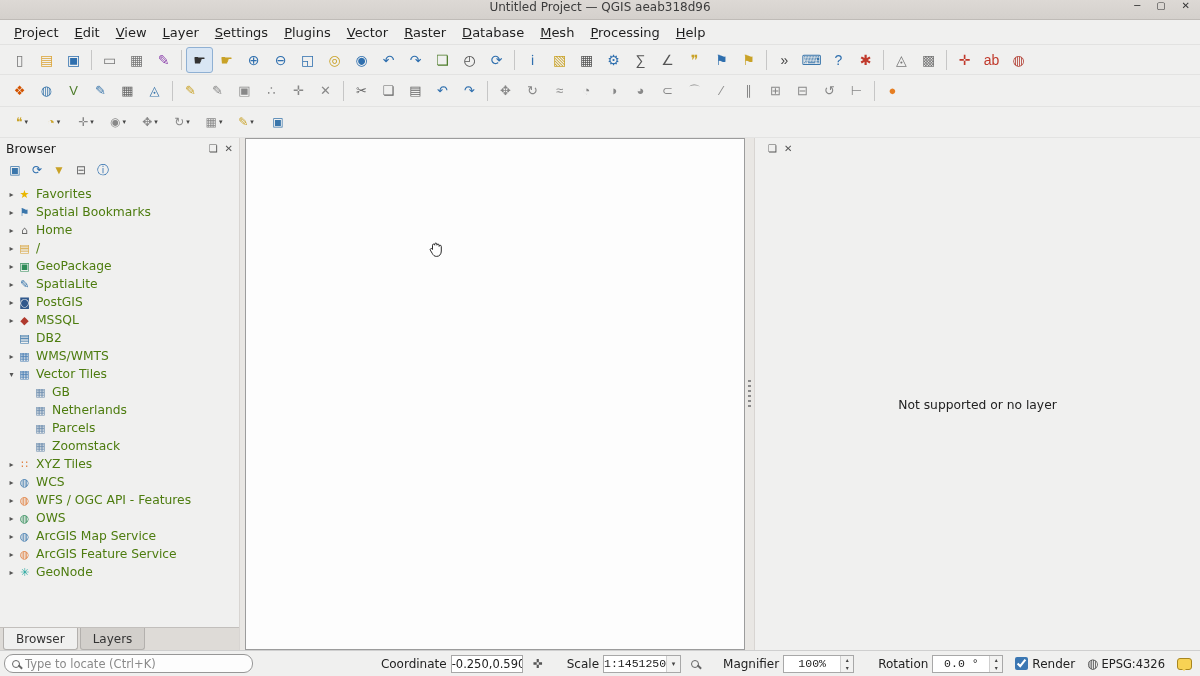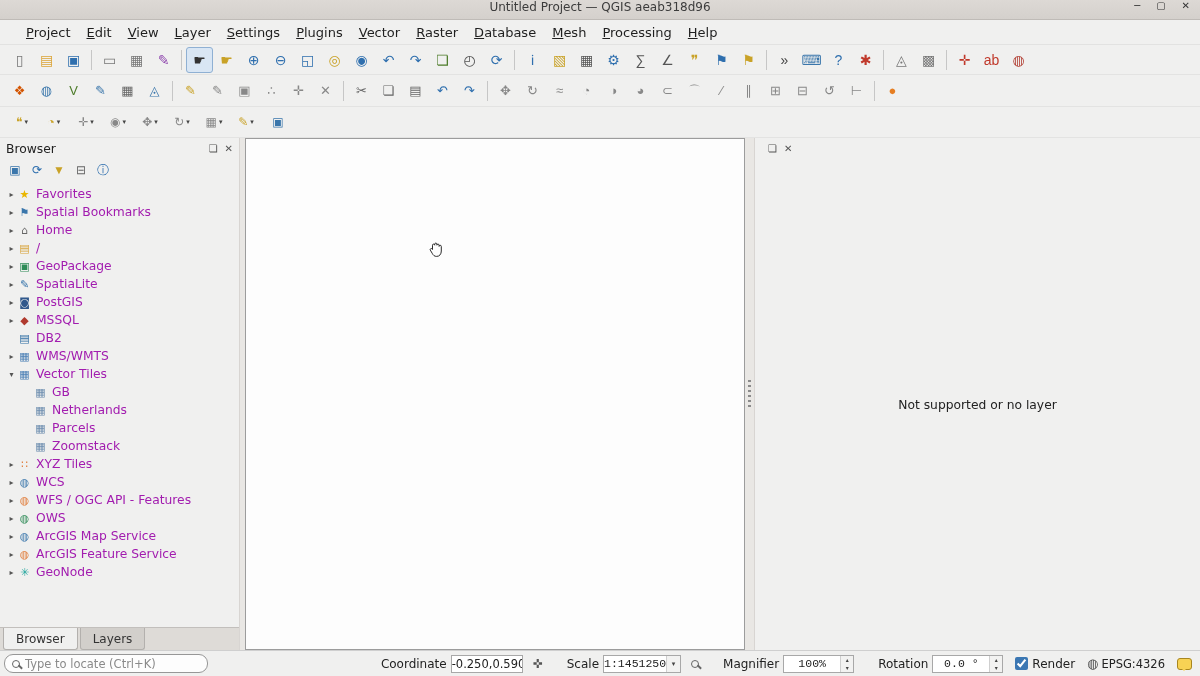--- a/index.html
+++ b/index.html
@@ -8,21 +8,21 @@
 
   .window { display:flex; flex-direction:column; width:1200px; height:676px; overflow:hidden; background:#e9e7e4; }
 
   
   .titlebar { height:20px; flex:none; background:linear-gradient(#ddd9d5,#d4d0cc); display:flex; position:relative; border-bottom:1px solid #bfbbb7; }
   .title { position:absolute; left:0; right:0; text-align:center; font-size:12px; color:#3c3c3c; }
   .win-controls { margin-left:auto; display:flex; gap:16px; padding-right:10px; z-index:1; }
   .win-btn { font-size:10px; color:#333; cursor:default; }
 
   
-  .menubar { height:25px; flex:none; background:#f0f0ef; display:flex; align-items:center; padding-left:18px; border-bottom:1px solid #e2e2e1; }
+  .menubar { height:25px; flex:none; background:#f0f0ef; display:flex; align-items:center; padding-left:6px; border-bottom:1px solid #e2e2e1; }
   .menu-item { display:inline-block; padding:4px 8px; font-size:13px; color:#1f1f1f; }
   .menu-item::first-letter { text-decoration:underline; }
 
   
   .toolbar { flex:none; background:#f0f0ef; display:flex; align-items:center; padding:2px 6px; border-bottom:1px solid #e3e3e2; }
   #tb1 { height:30px; } #tb2 { height:32px; } #tb3 { height:31px; }
   .tbtn { width:27px; height:26px; display:flex; align-items:center; justify-content:center; background:transparent; border:1px solid transparent; padding:0; position:relative; }
   .tbtn.pressed { background:#d9e6f4; border:1px solid #8fb0d3; border-radius:3px; }
   .glyph { font-size:14px; line-height:1; }
   #tb2 .glyph { font-size:13px; }
@@ -40,39 +40,39 @@
   .panel-btn { font-size:10px; color:#555; margin-left:7px; }
 
   .browser-toolbar { flex:none; display:flex; align-items:center; padding:1px 4px; }
   .browser-toolbar .tbtn { width:22px; height:20px; }
   .browser-toolbar .glyph { font-size:12px; }
 
   .tree { flex:1; min-height:0; overflow:hidden; padding-top:4px; }
   .tree-row { height:18px; display:flex; align-items:center; }
   .arrow { width:11px; flex:none; font-size:8px; color:#555; text-align:center; }
   .ticon { width:15px; flex:none; font-size:11px; text-align:center; margin-right:4px; }
-  .tlabel { font-size:12.3px; color:#a21caf; white-space:nowrap; }
+  .tlabel { font-size:12.3px; color:#4d7c0f; white-space:nowrap; }
 
   .panel-tabs { height:23px; flex:none; display:flex; align-items:stretch; padding-left:3px; background:#dedbd7; border-top:1px solid #c2bfbc; }
   .ptab { display:flex; align-items:center; padding:0 12px; font-size:12px; background:#d2cfcb; color:#333; border:1px solid #b3b0ad; border-top:none; margin-right:2px; border-radius:0 0 3px 3px; }
   .ptab.active { background:#f0f0ef; }
 
   .canvas { width:500px; flex:none; background:#fdfdfd; border:1px solid #9c9c9c; margin-left:5px; position:relative; }
   .hand { position:absolute; left:182px; top:102px; }
 
   .splitter { width:9px; flex:none; display:flex; align-items:center; justify-content:center; }
   .grip { width:3px; height:28px; background:repeating-linear-gradient(to bottom,#8a8a8a 0 2px,transparent 2px 5px); }
 
   .right-panel { flex:1; min-width:0; background:#f0f0ef; display:flex; flex-direction:column; border-left:1px solid #d8d5d2; }
   .right-body { flex:1; position:relative; }
   .no-layer { position:absolute; left:50%; top:50%; transform:translate(-50%,-50%); font-size:12.3px; color:#222; white-space:nowrap; }
 
   
   .statusbar { height:26px; flex:none; background:#f0f0ef; border-top:1px solid #cfcfcf; display:flex; align-items:center; padding:0 8px 0 4px; font-size:12px; color:#222; }
-  .locator { width:204px; height:19px; flex:none; border:1px solid #979797; border-radius:9px; background:#fdfdfd; display:flex; align-items:center; padding:0 7px; gap:5px; }
+  .locator { width:249px; height:19px; flex:none; border:1px solid #979797; border-radius:9px; background:#fdfdfd; display:flex; align-items:center; padding:0 7px; gap:5px; }
   .locator input { border:none; outline:none; background:transparent; flex:1; min-width:0; font-size:11.5px; font-family:inherit; color:#333; }
   .locator input::placeholder { color:#8a8a8a; }
   .mag { width:8px; height:8px; border:1.5px solid #666; border-radius:50%; position:relative; display:inline-block; flex:none; }
   .mag::after { content:""; position:absolute; width:5px; height:1.5px; background:#666; transform:rotate(45deg); right:-4px; bottom:-1px; }
   .sb-spacer { flex:1; }
   .sb-label { margin:0 4px 0 24px; white-space:nowrap; }
   .sb-input { height:18px; border:1px solid #a8a8a8; background:#fff; font-size:11.5px; font-family:inherit; text-align:center; color:#222; }
   .coord { width:72px; }
   .combo, .spin { display:flex; align-items:stretch; height:18px; border:1px solid #a8a8a8; background:#fff; }
   .combo input, .spin input { border:none; outline:none; font-size:11.5px; font-family:Liberation Mono, monospace; text-align:center; color:#222; }

